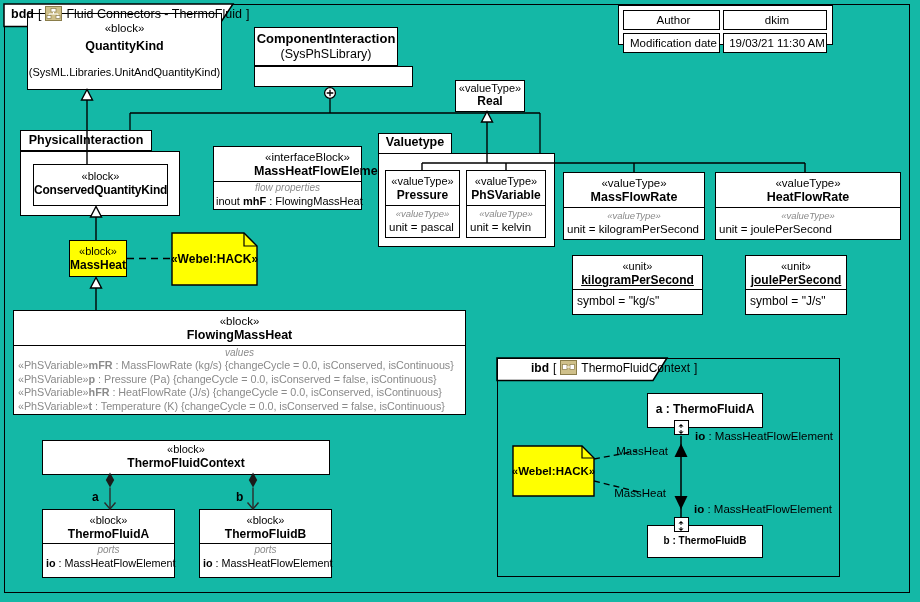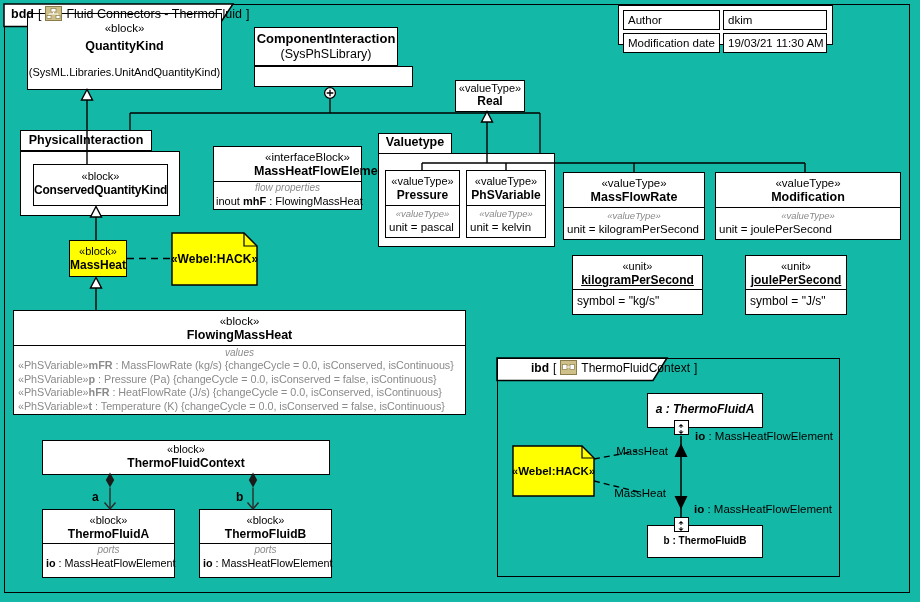--- a/index.html
+++ b/index.html
@@ -53,21 +53,21 @@
       <rect x="0.5" y="0.5" width="16" height="14" fill="#cfc08a" stroke="#8a7d4a"></rect>
       <rect x="6" y="2.5" width="5" height="3.5" fill="#fff" stroke="#8a7d4a" stroke-width="0.7"></rect>
       <path d="M8.5,6 V8 M4,8 H13 M4,8 V9.5 M13,8 V9.5" stroke="#fff" stroke-width="1"></path>
       <rect x="2" y="9.5" width="4" height="3" fill="#fff" stroke="#8a7d4a" stroke-width="0.7"></rect>
       <rect x="11" y="9.5" width="4" height="3" fill="#fff" stroke="#8a7d4a" stroke-width="0.7"></rect>
     </svg>
     <span>Fluid Connectors - ThermoFluid</span>
     <span>]</span>
   </div>
 
-  <div class="abs" style="left:618px;top:5px;width:215px;height:40px;border:1.5px solid #000;background:#fff;z-index:2;">
+  <div class="abs" style="left:618px;top:5px;width:215px;height:40px;border:1.5px solid #000;background:#fff;z-index:2;text-align:center;">
     <div class="cell" style="left:4px;top:4px;width:97px;height:20px;">Author</div>
     <div class="cell" style="left:104px;top:4px;width:104px;height:20px;">dkim</div>
     <div class="cell" style="left:4px;top:27px;width:97px;height:20px;">Modification date</div>
     <div class="cell" style="left:104px;top:27px;width:104px;height:20px;">19/03/21 11:30 AM</div>
   </div>
 
   <div class="box" style="left:27px;top:13px;width:195px;height:77px;">
     <div class="cstereo" style="padding-top:7px;">«block»</div>
     <div class="cname" style="padding-top:4px;">QuantityKind</div>
     <div class="cstereo" style="padding-top:11px;font-size:11px;">(SysML.Libraries.UnitAndQuantityKind)</div>
@@ -146,21 +146,21 @@
     </div>
     <div class="comp" style="height:31px;">
       <div class="lbl" style="font-size:9.5px;padding-top:2px;">«valueType»</div>
       <div class="prop" style="font-size:11.5px;padding-left:3px;">unit = kilogramPerSecond</div>
     </div>
   </div>
 
   <div class="box" style="left:715px;top:172px;width:186px;height:68px;">
     <div style="height:34px;">
       <div class="cstereo" style="padding-top:3px;">«valueType»</div>
-      <div class="cname">Modification</div>
+      <div class="cname">HeatFlowRate</div>
     </div>
     <div class="comp" style="height:31px;">
       <div class="lbl" style="font-size:9.5px;padding-top:2px;">«valueType»</div>
       <div class="prop" style="font-size:11.5px;padding-left:3px;">unit = joulePerSecond</div>
     </div>
   </div>
 
   <div class="box" style="left:572px;top:255px;width:131px;height:60px;">
     <div style="height:33px;">
       <div class="cstereo" style="padding-top:3px;font-size:11px;">«unit»</div>
@@ -233,21 +233,21 @@
       <rect x="0.5" y="0.5" width="16" height="14" fill="#cfc08a" stroke="#8a7d4a"></rect>
       <rect x="2.5" y="4.5" width="4.5" height="5" fill="#fff" stroke="#8a7d4a" stroke-width="0.7"></rect>
       <rect x="10" y="4.5" width="4.5" height="5" fill="#fff" stroke="#8a7d4a" stroke-width="0.7"></rect>
       <path d="M7,7 H10" stroke="#fff" stroke-width="1"></path>
     </svg>
     <span>ThermoFluidContext</span>
     <span>]</span>
   </div>
 
   <div class="box" style="left:647px;top:393px;width:116px;height:35px;">
-    <div class="cname" style="font-size:12px;line-height:31px;font-style:italic;">a : ThermoFluidA</div>
+    <div class="cname" style="font-size:12px;line-height:31px;">a : ThermoFluidA</div>
   </div>
   <div class="box" style="left:647px;top:525px;width:116px;height:33px;">
     <div class="cname" style="font-size:10px;line-height:30px;">b : ThermoFluidB</div>
   </div>
 
   <div class="port" style="left:674px;top:420px;width:15px;height:15px;">
     <svg width="12" height="12">
       <path d="M6,1 L8.6,3.6 H3.4 Z" fill="#000"></path>
         <path d="M6,3.6 V5" stroke="#000" stroke-width="1"></path>
       <path d="M6,11 L3.4,8.4 H8.6 Z" fill="#000"></path>

